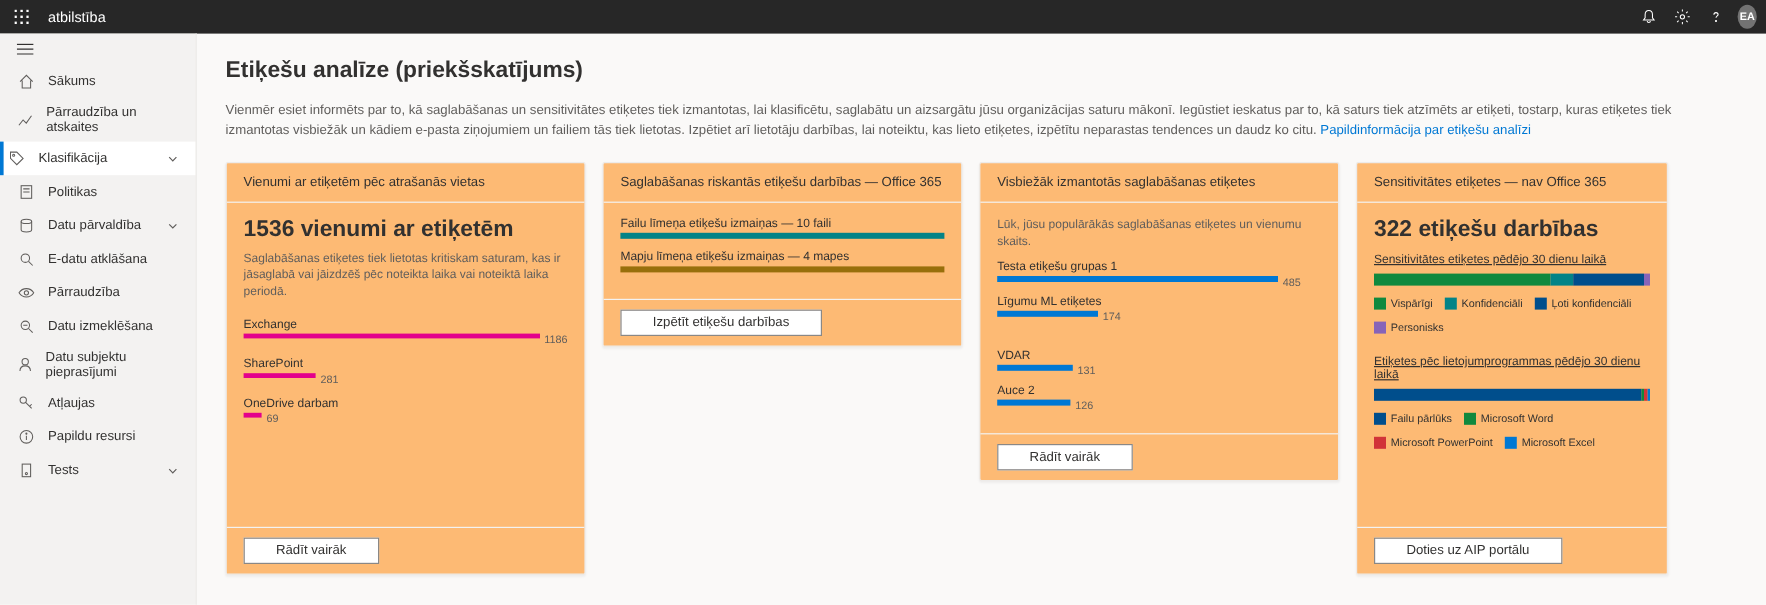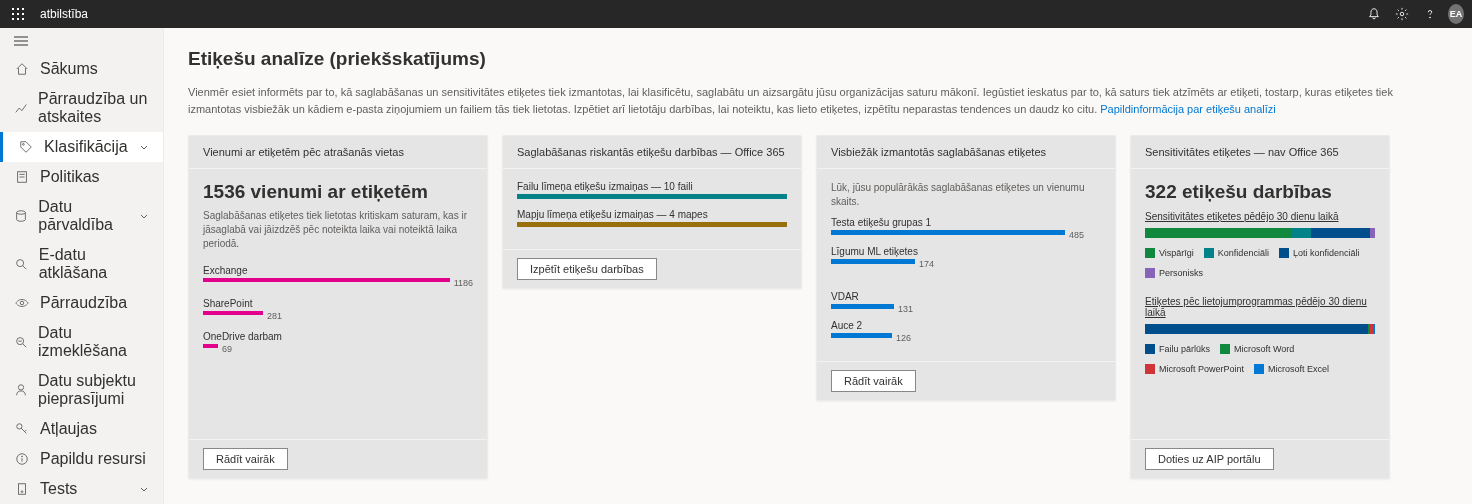--- a/index.html
+++ b/index.html
@@ -13,37 +13,37 @@
 .topbar .icon-btn { width: 28px; height: 28px; display: flex; align-items: center; justify-content: center; cursor: pointer; }
 .topbar .avatar { width: 16px; height: 20px; border-radius: 50%; background: #737373; color: #fff; font-size: 9px; font-weight: 600; display: flex; align-items: center; justify-content: center; margin-left: 4px; }
 
 
 .shell { display: flex; height: calc(100vh - 28px); }
 .sidebar { width: 164px; background: #f3f2f1; border-right: 1px solid #edebe9; overflow-y: auto; }
 .main { flex: 1; overflow: auto; padding: 20px 24px; }
 
 
 .hamburger { padding: 8px 14px; cursor: pointer; }
-.nav-item { display: flex; align-items: center; padding: 6px 14px; cursor: pointer; font-size: 16px; }
-.nav-item.active { border-left: 3px solid #0078d4; background: #fff; padding-left: 15px; }
+.nav-item { display: flex; align-items: center; padding: 6px 14px; cursor: pointer; font-size: 11px; }
+.nav-item.active { border-left: 3px solid #0078d4; background: #fff; padding-left: 3px; }
 .nav-item .nav-icon { width: 16px; height: 16px; margin-right: 10px; display: flex; align-items: center; justify-content: center; color: #605e5c; }
 .nav-item .chev { margin-left: auto; color: #605e5c; }
 
 
 .page-title { font-size: 19px; font-weight: 600; margin-bottom: 14px; }
 .page-desc { font-size: 11px; color: #605e5c; line-height: 1.5; margin-bottom: 18px; max-width: 1400px; }
 .page-desc a { color: #0078d4; text-decoration: none; }
 
 
 .cards { display: flex; gap: 14px; align-items: flex-start; }
-.card { background: #e5e5e5; border: 1px solid #edebe9; border-radius: 2px; box-shadow: 0 1px 2px rgba(0,0,0,0.05); display: flex; flex-direction: column; }
+.card { background: #fdba74; border: 1px solid #edebe9; border-radius: 2px; box-shadow: 0 1px 2px rgba(0,0,0,0.05); display: flex; flex-direction: column; }
 .card-header { padding: 10px 14px; font-size: 11px; font-weight: 400; border-bottom: 1px solid #f3f2f1; }
 .card-body { padding: 12px 14px; flex: 1; }
 .card-footer { padding: 8px 14px; border-top: 1px solid #f3f2f1; }
-.card-footer button, .card-footer a.btn { background: #fff; border: 1px solid #8a8886; padding: 4px 12px; font-size: 11px; cursor: pointer; color: #323130; }
+.card-footer button, .card-footer a.btn { background: #fff; border: 1px solid #8a8886; padding: 4px 26px; font-size: 11px; cursor: pointer; color: #323130; }
 
 .big-num { font-size: 19px; font-weight: 600; margin-bottom: 6px; }
 .sub-desc { font-size: 10px; color: #605e5c; margin-bottom: 14px; line-height: 1.4; }
 
 
 .bar-row { margin-bottom: 10px; }
 .bar-label { font-size: 10px; margin-bottom: 2px; }
 .bar-track { display: flex; align-items: flex-start; }
 .bar { height: 4px; }
 .bar-val { font-size: 9px; color: #605e5c; margin-left: 4px; }

